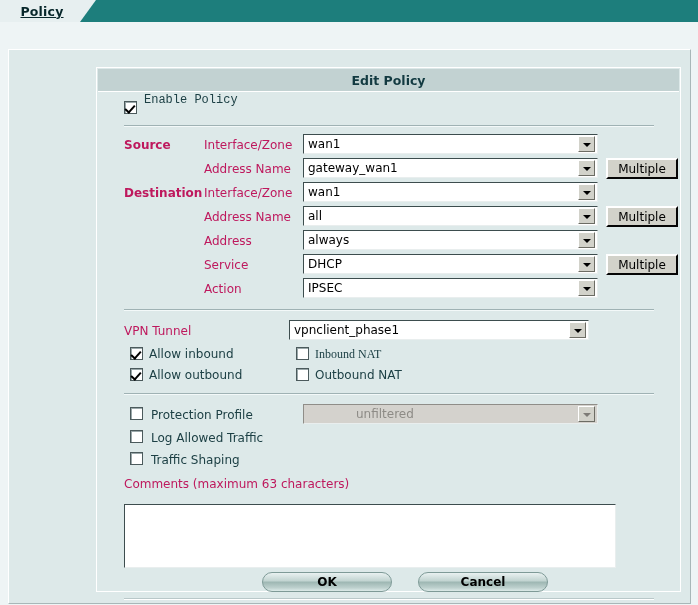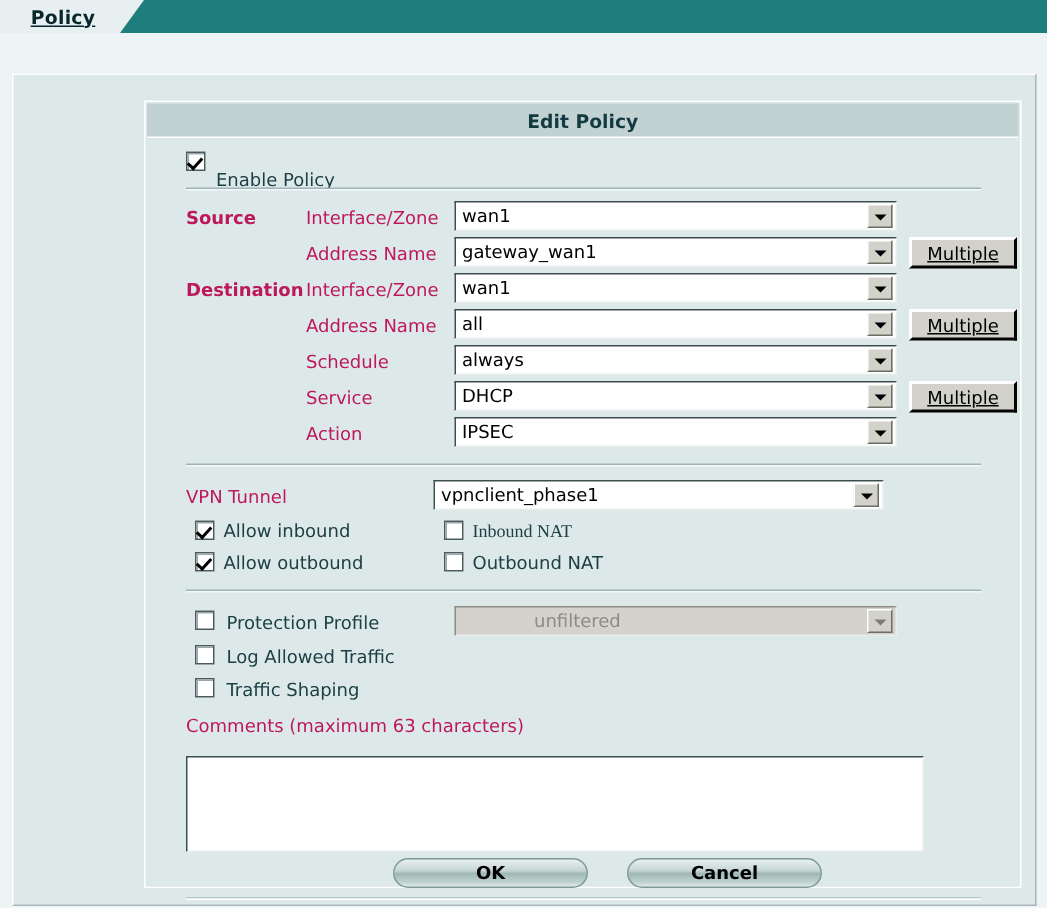--- a/index.html
+++ b/index.html
@@ -138,21 +138,21 @@
   .sel.disabled .sel-text { color: #8d8b86; }
   .sel.disabled .sel-arrow::after { border-top-color: #7d7b76; }
 
   
   .btn3d {
     position: absolute; height: 21px;
     background: #d2d2ca;
     border: 2px outset #d2d2ca;
     border-color: #ffffff #5a5a52 #5a5a52 #ffffff;
     display: flex; align-items: center; justify-content: center;
-    font-size: 12px; color: #000000; cursor: default; text-decoration: underline;
+    font-size: 12px; color: #000000; cursor: default;
   }
 
   
   #comments-box {
     position: absolute; left: 26px; top: 411px;
     width: 492px; height: 64px;
     background: #ffffff;
     border: 1px solid #7f8f90;
     border-top-color: #3d4d4e; border-left-color: #3d4d4e;
     border-right-color: #e9eeee; border-bottom-color: #e9eeee;
@@ -200,21 +200,21 @@
 
     <div id="dialog">
 
       <div id="dialog-titlebar">
         <span id="dialog-title">Edit Policy</span>
       </div>
 
       <div id="dialog-inner">
 
         <div class="cb checked" style="left:26px; top:8px;"></div>
-        <span class="cb-label" style="left:46px; top:20px;">Enable Policy</span>
+        <span class="cb-label" style="left:46px; top:0;font-family:Liberation Mono, monospace;">Enable Policy</span>
 
         <div class="hr" style="left:26px; top:32px; width:530px;"></div>
 
         <span class="lbl lbl-bold" style="left:26px; top:45px;">Source</span>
         <span class="lbl" style="left:106px; top:45px;">Interface/Zone</span>
         <div class="sel" style="left:205px; top:41px; width:295px;">
           <span class="sel-text">wan1</span>
           <span class="sel-arrow"></span>
         </div>
 
@@ -236,21 +236,21 @@
 
         <span class="lbl" style="left:106px; top:117px;">Address Name</span>
         <div class="sel" style="left:205px; top:113px; width:295px;">
           <span class="sel-text">all</span>
           <span class="sel-arrow"></span>
         </div>
         <div class="btn3d" style="left:508px; top:113px; width:72px;">
           <span>Multiple</span>
         </div>
 
-        <span class="lbl" style="left:106px; top:141px;">Schedule</span>
+        <span class="lbl" style="left:106px; top:141px;">Address</span>
         <div class="sel" style="left:205px; top:137px; width:295px;">
           <span class="sel-text">always</span>
           <span class="sel-arrow"></span>
         </div>
 
         <span class="lbl" style="left:106px; top:165px;">Service</span>
         <div class="sel" style="left:205px; top:161px; width:295px;">
           <span class="sel-text">DHCP</span>
           <span class="sel-arrow"></span>
         </div>

